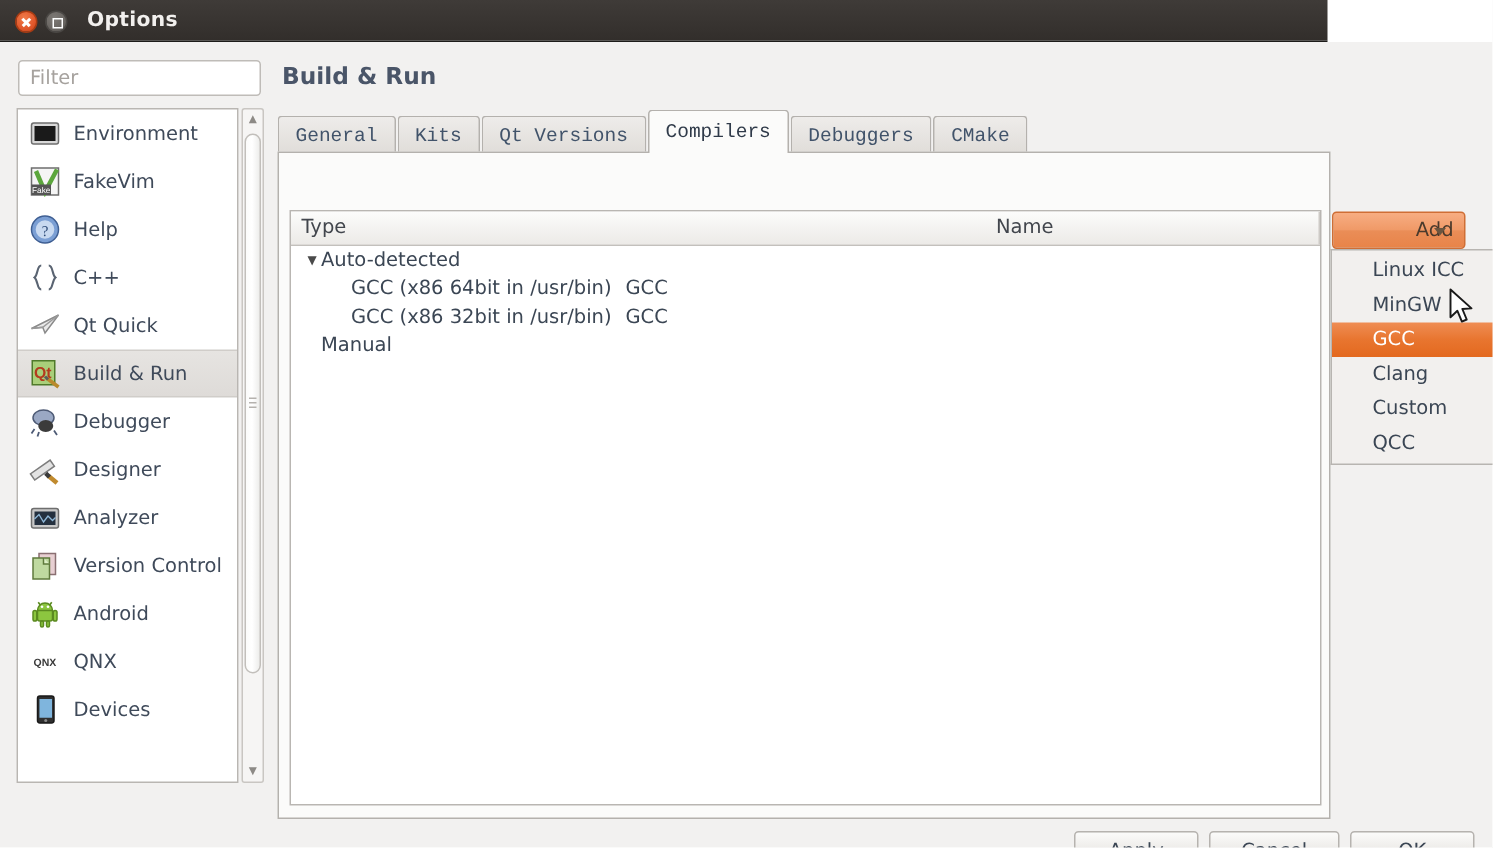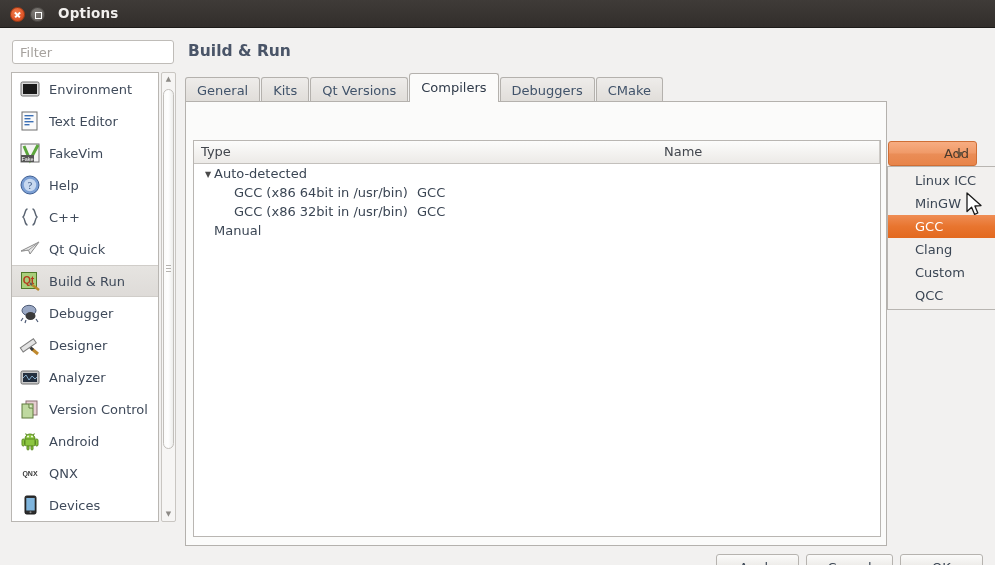--- a/index.html
+++ b/index.html
@@ -11,21 +11,21 @@
     font-family: "DejaVu Sans", "Liberation Sans", sans-serif;
     font-size: 13px;
     color: #3c3c3c;
     overflow: hidden;
     position: relative;
   }
 
   
   #titlebar {
     position: absolute; left: 0; top: 0;
-    width: 995px; height: 28px;
+    width: 885px; height: 28px;
     background: linear-gradient(to bottom, #3f3b38 0%, #322e2b 100%);
     border-bottom: 1px solid #1d1b19;
     box-sizing: border-box;
   }
   .winbtn {
     position: absolute; top: 7px;
     width: 15px; height: 15px; border-radius: 50%;
     box-sizing: border-box;
   }
   #btn-close {
@@ -149,21 +149,21 @@
     margin-top: -4px; width: 5px; height: 8px;
   }
   #side-thumb .grip i {
     display: block; height: 1px; background: #b5b2ae; margin-bottom: 2px;
   }
 
   
   #tabstrip {
     position: absolute; left: 185px; top: 45px;
     height: 29px;
-    display: flex; align-items: flex-end;
+    display: flex; align-items: flex-end; font-family: Liberation Mono, monospace;
   }
   .tab {
     height: 25px;
     padding: 0 11px;
     line-height: 25px;
     font-size: 13px;
     color: #41536a;
     background: linear-gradient(to bottom, #eeecea 0%, #e0ddd9 100%);
     border: 1px solid #b4b1ad;
     border-bottom: none;
@@ -324,30 +324,20 @@
 
   <div id="page-title">Build &amp; Run</div>
 
   <div id="sidebar">
       <div class="side-item">
         <span class="side-ico"><svg viewBox="0 0 22 22" width="22" height="22">
             <rect x="2" y="4" width="18" height="14" rx="1.5" fill="#d9d9d9" stroke="#6e6e6e"></rect>
             <rect x="4" y="6" width="14" height="10" fill="#1a1a1a"></rect>
           </svg></span>
         <span class="side-label">Environment</span>
-      </div>
-      <div class="side-item">
-        <span class="side-ico"><svg viewBox="0 0 22 22" width="22" height="22">
-            <rect x="3" y="2" width="15" height="18" fill="#fafafa" stroke="#6e6e6e"></rect>
-            <rect x="5.5" y="5" width="9" height="1.4" fill="#3b6fb5"></rect>
-            <rect x="5.5" y="8" width="6" height="1.4" fill="#3b6fb5"></rect>
-            <rect x="5.5" y="11" width="9" height="1.4" fill="#3b6fb5"></rect>
-            <rect x="5.5" y="14" width="5" height="1.4" fill="#3b6fb5"></rect>
-          </svg></span>
-        <span class="side-label">Text Editor</span>
       </div>
       <div class="side-item">
         <span class="side-ico"><svg viewBox="0 0 22 22" width="22" height="22">
             <rect x="2" y="2" width="18" height="18" fill="#f5f5f5" stroke="#6e6e6e"></rect>
             <path d="M5,4 L11,18 L19,3" fill="none" stroke="#5ba63c" stroke-width="3"></path>
             <rect x="2" y="13" width="13" height="7" fill="#555"></rect>
             <text x="8.5" y="18.6" font-size="5.5" fill="#fff" text-anchor="middle" font-family="sans-serif">Fake</text>
           </svg></span>
         <span class="side-label">FakeVim</span>
       </div>

